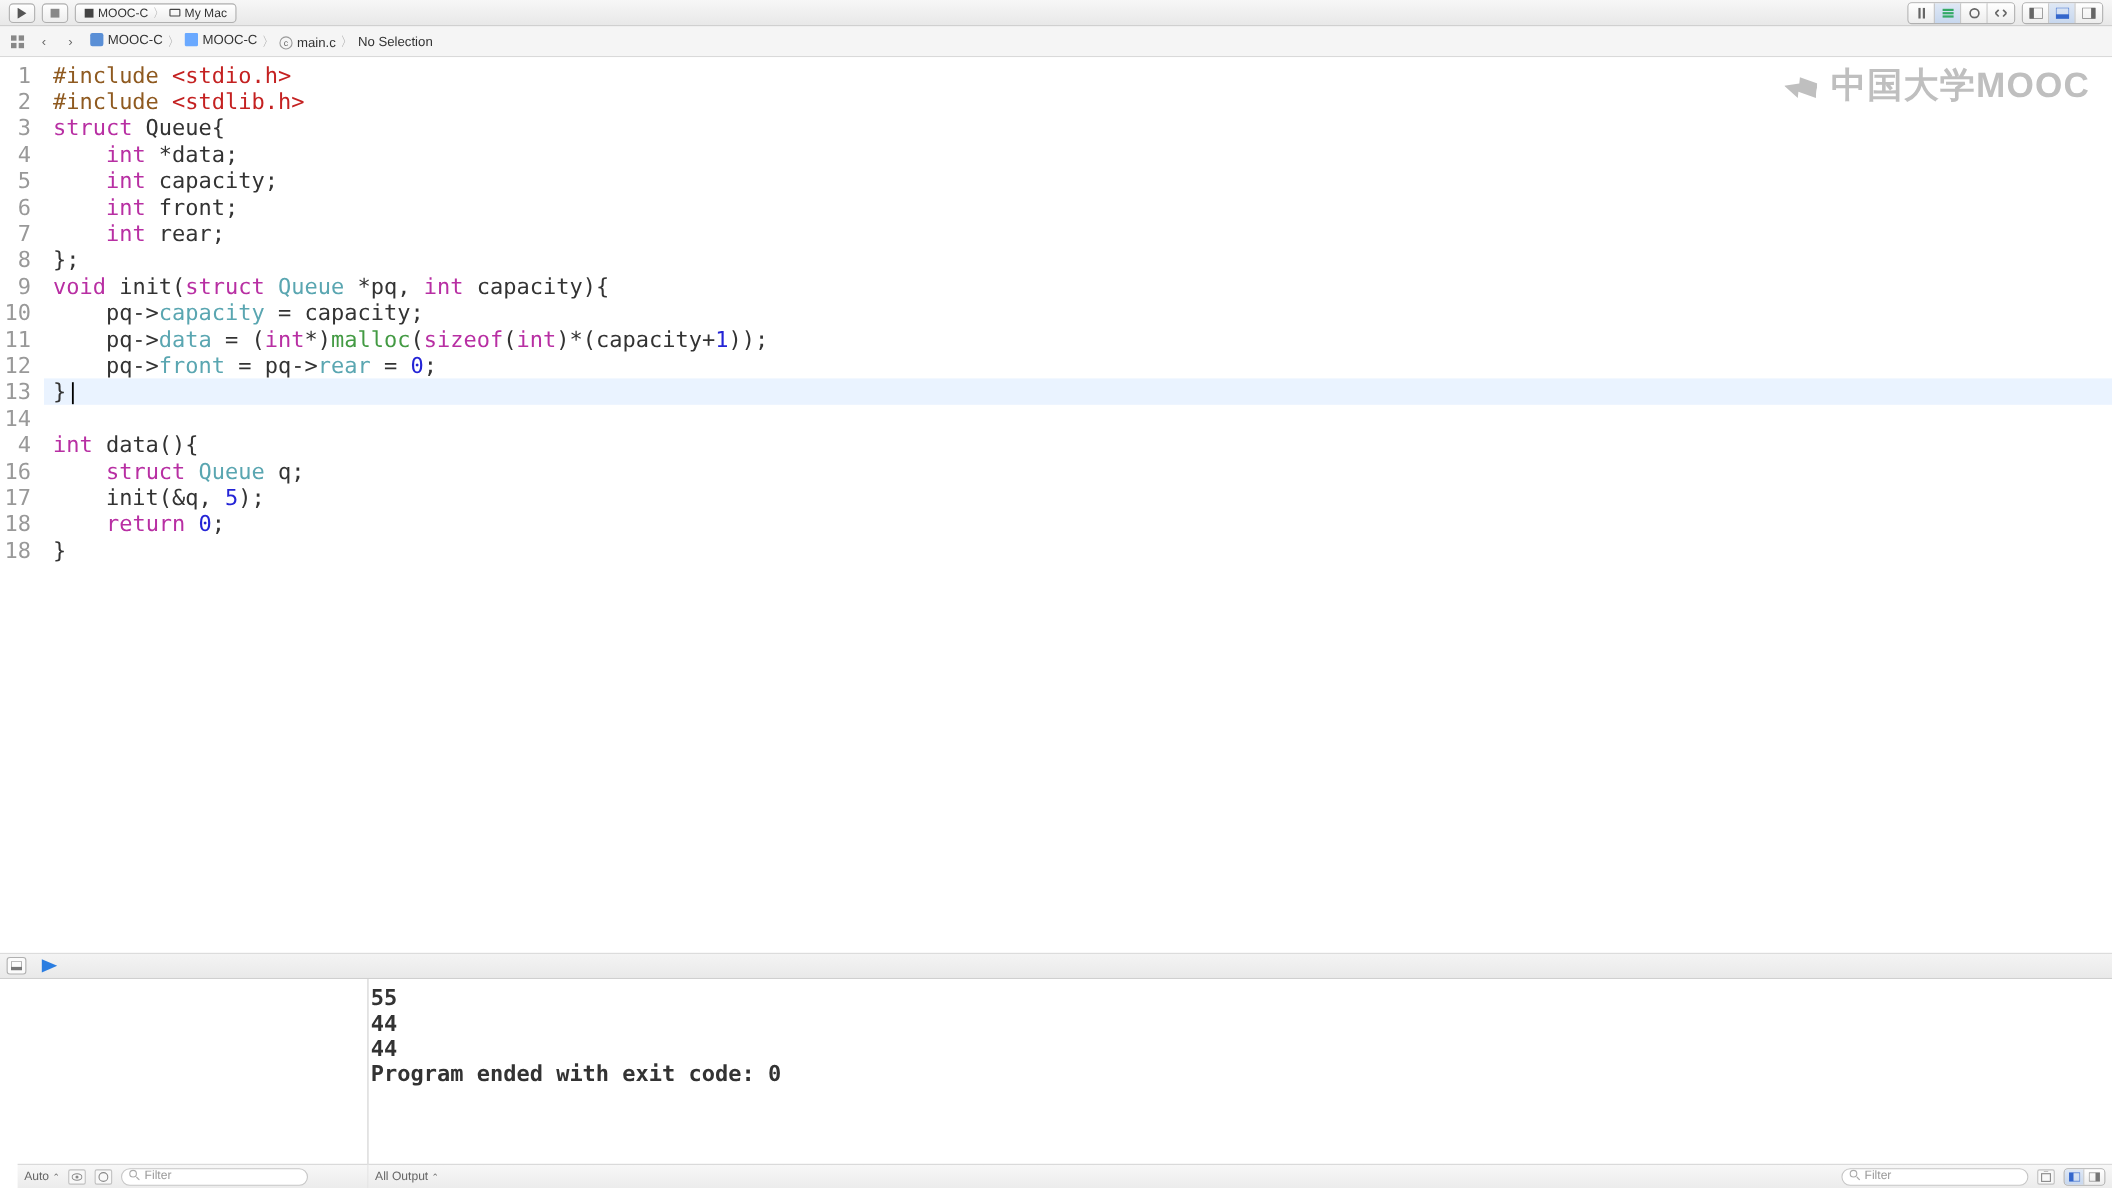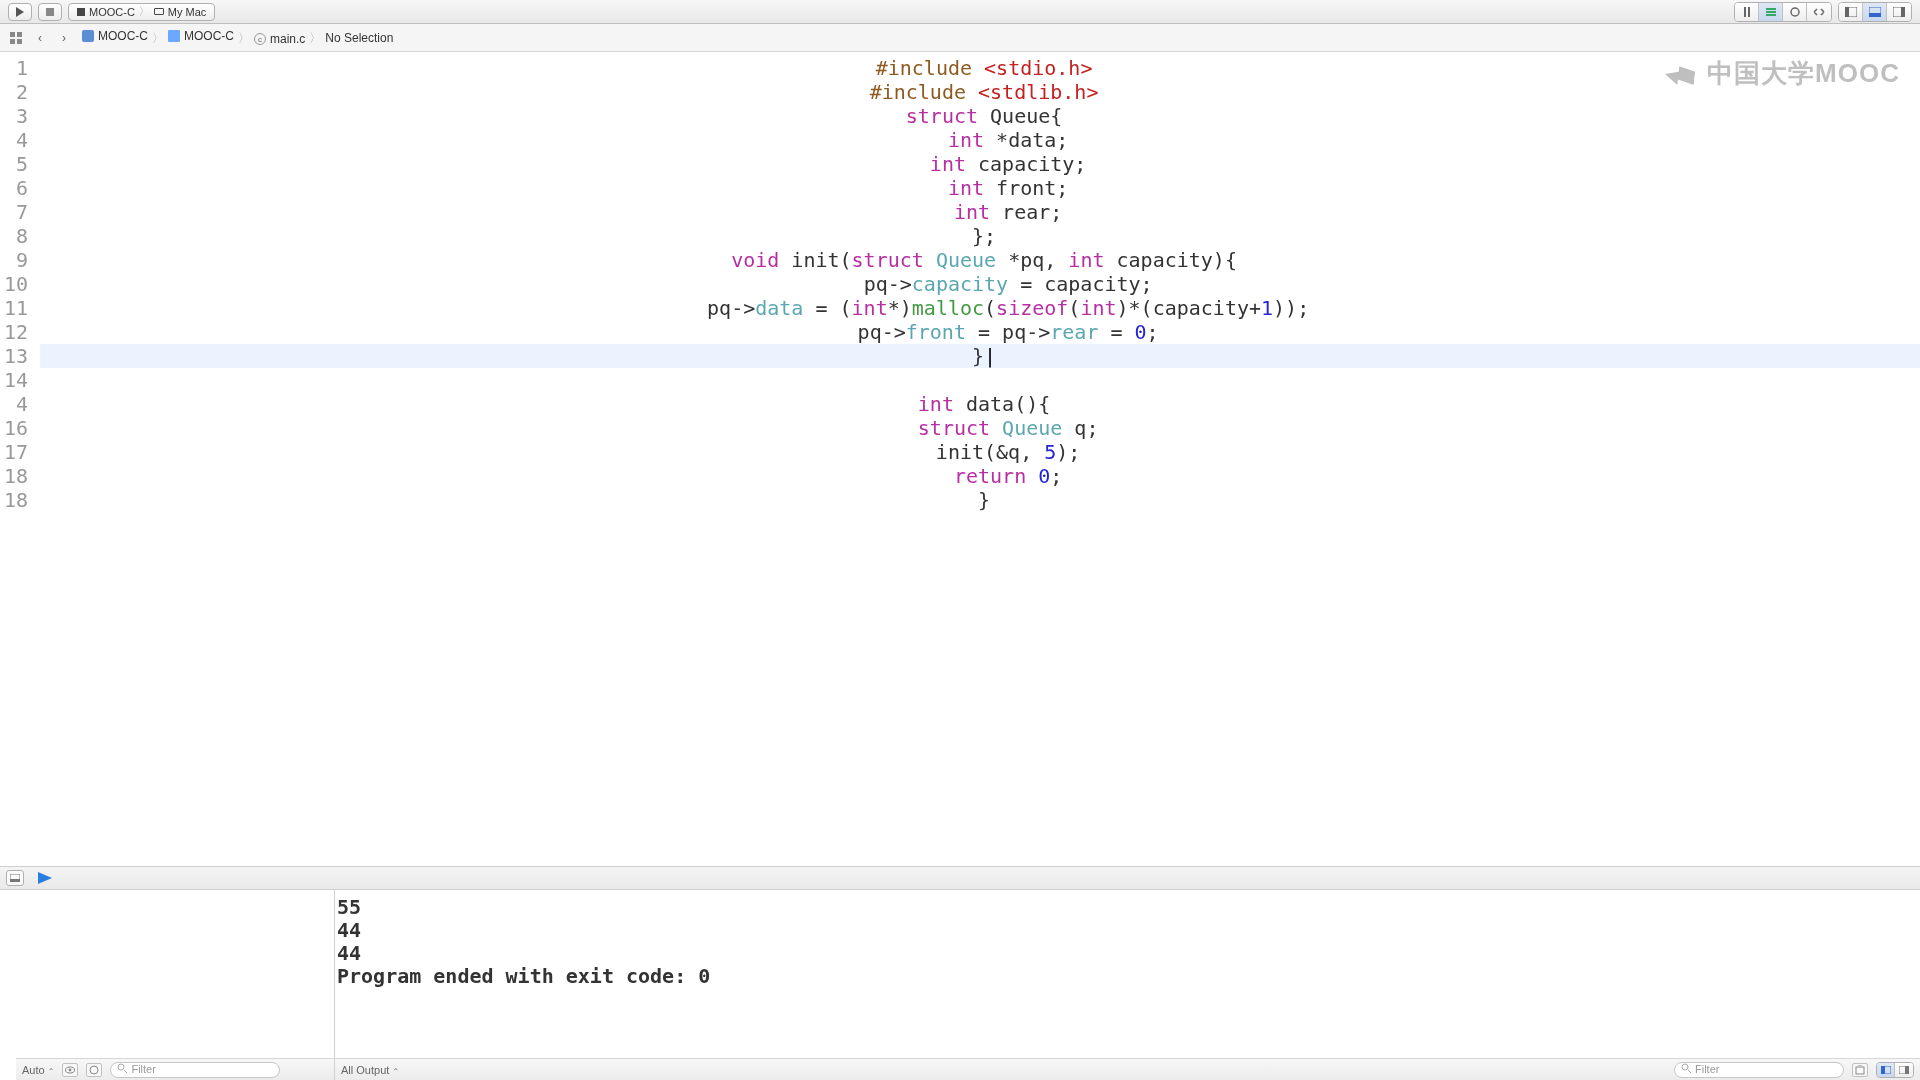--- a/index.html
+++ b/index.html
@@ -108,38 +108,37 @@
   .gutter {
     text-align: right;
     color: #999;
     padding: 4px 12px 4px 4px;
     user-select: none;
     background: #fff;
   }
   .code-col {
     padding: 4px 0 4px 8px;
     flex: 1;
-    text-align: center;
   }
   .code-line { height: 24px; }
   .hl { background: #eaf3ff; display:block; margin-left:-8px; padding-left:8px; }
   .tok-pp   { color: #8f5a20; }   
   .tok-inc  { color: #c42121; }   
   .tok-kw   { color: #b82fa3; }
   .tok-cls  { color: #5aa6b1; }   
   .tok-fld  { color: #5aa6b1; }   
   .tok-func { color: #439a43; }   
   .tok-num  { color: #2424d6; }
   
   .watermark {
     position: absolute;
     top: 4px; right: 20px;
     display: flex; align-items: center; gap: 12px;
     color: #bfbfbf;
-    font-size: 26px;
+    font-size: 32px;
     font-weight: 600;
     letter-spacing: 1px;
     pointer-events: none;
   }
   .watermark .logo {
     width: 30px; height: 22px; background:#bfbfbf;
     clip-path: polygon(0 50%, 45% 100%, 45% 75%, 100% 100%, 100% 40%, 45% 15%, 45% 40%);
     transform: skewX(-6deg);
   }
   

